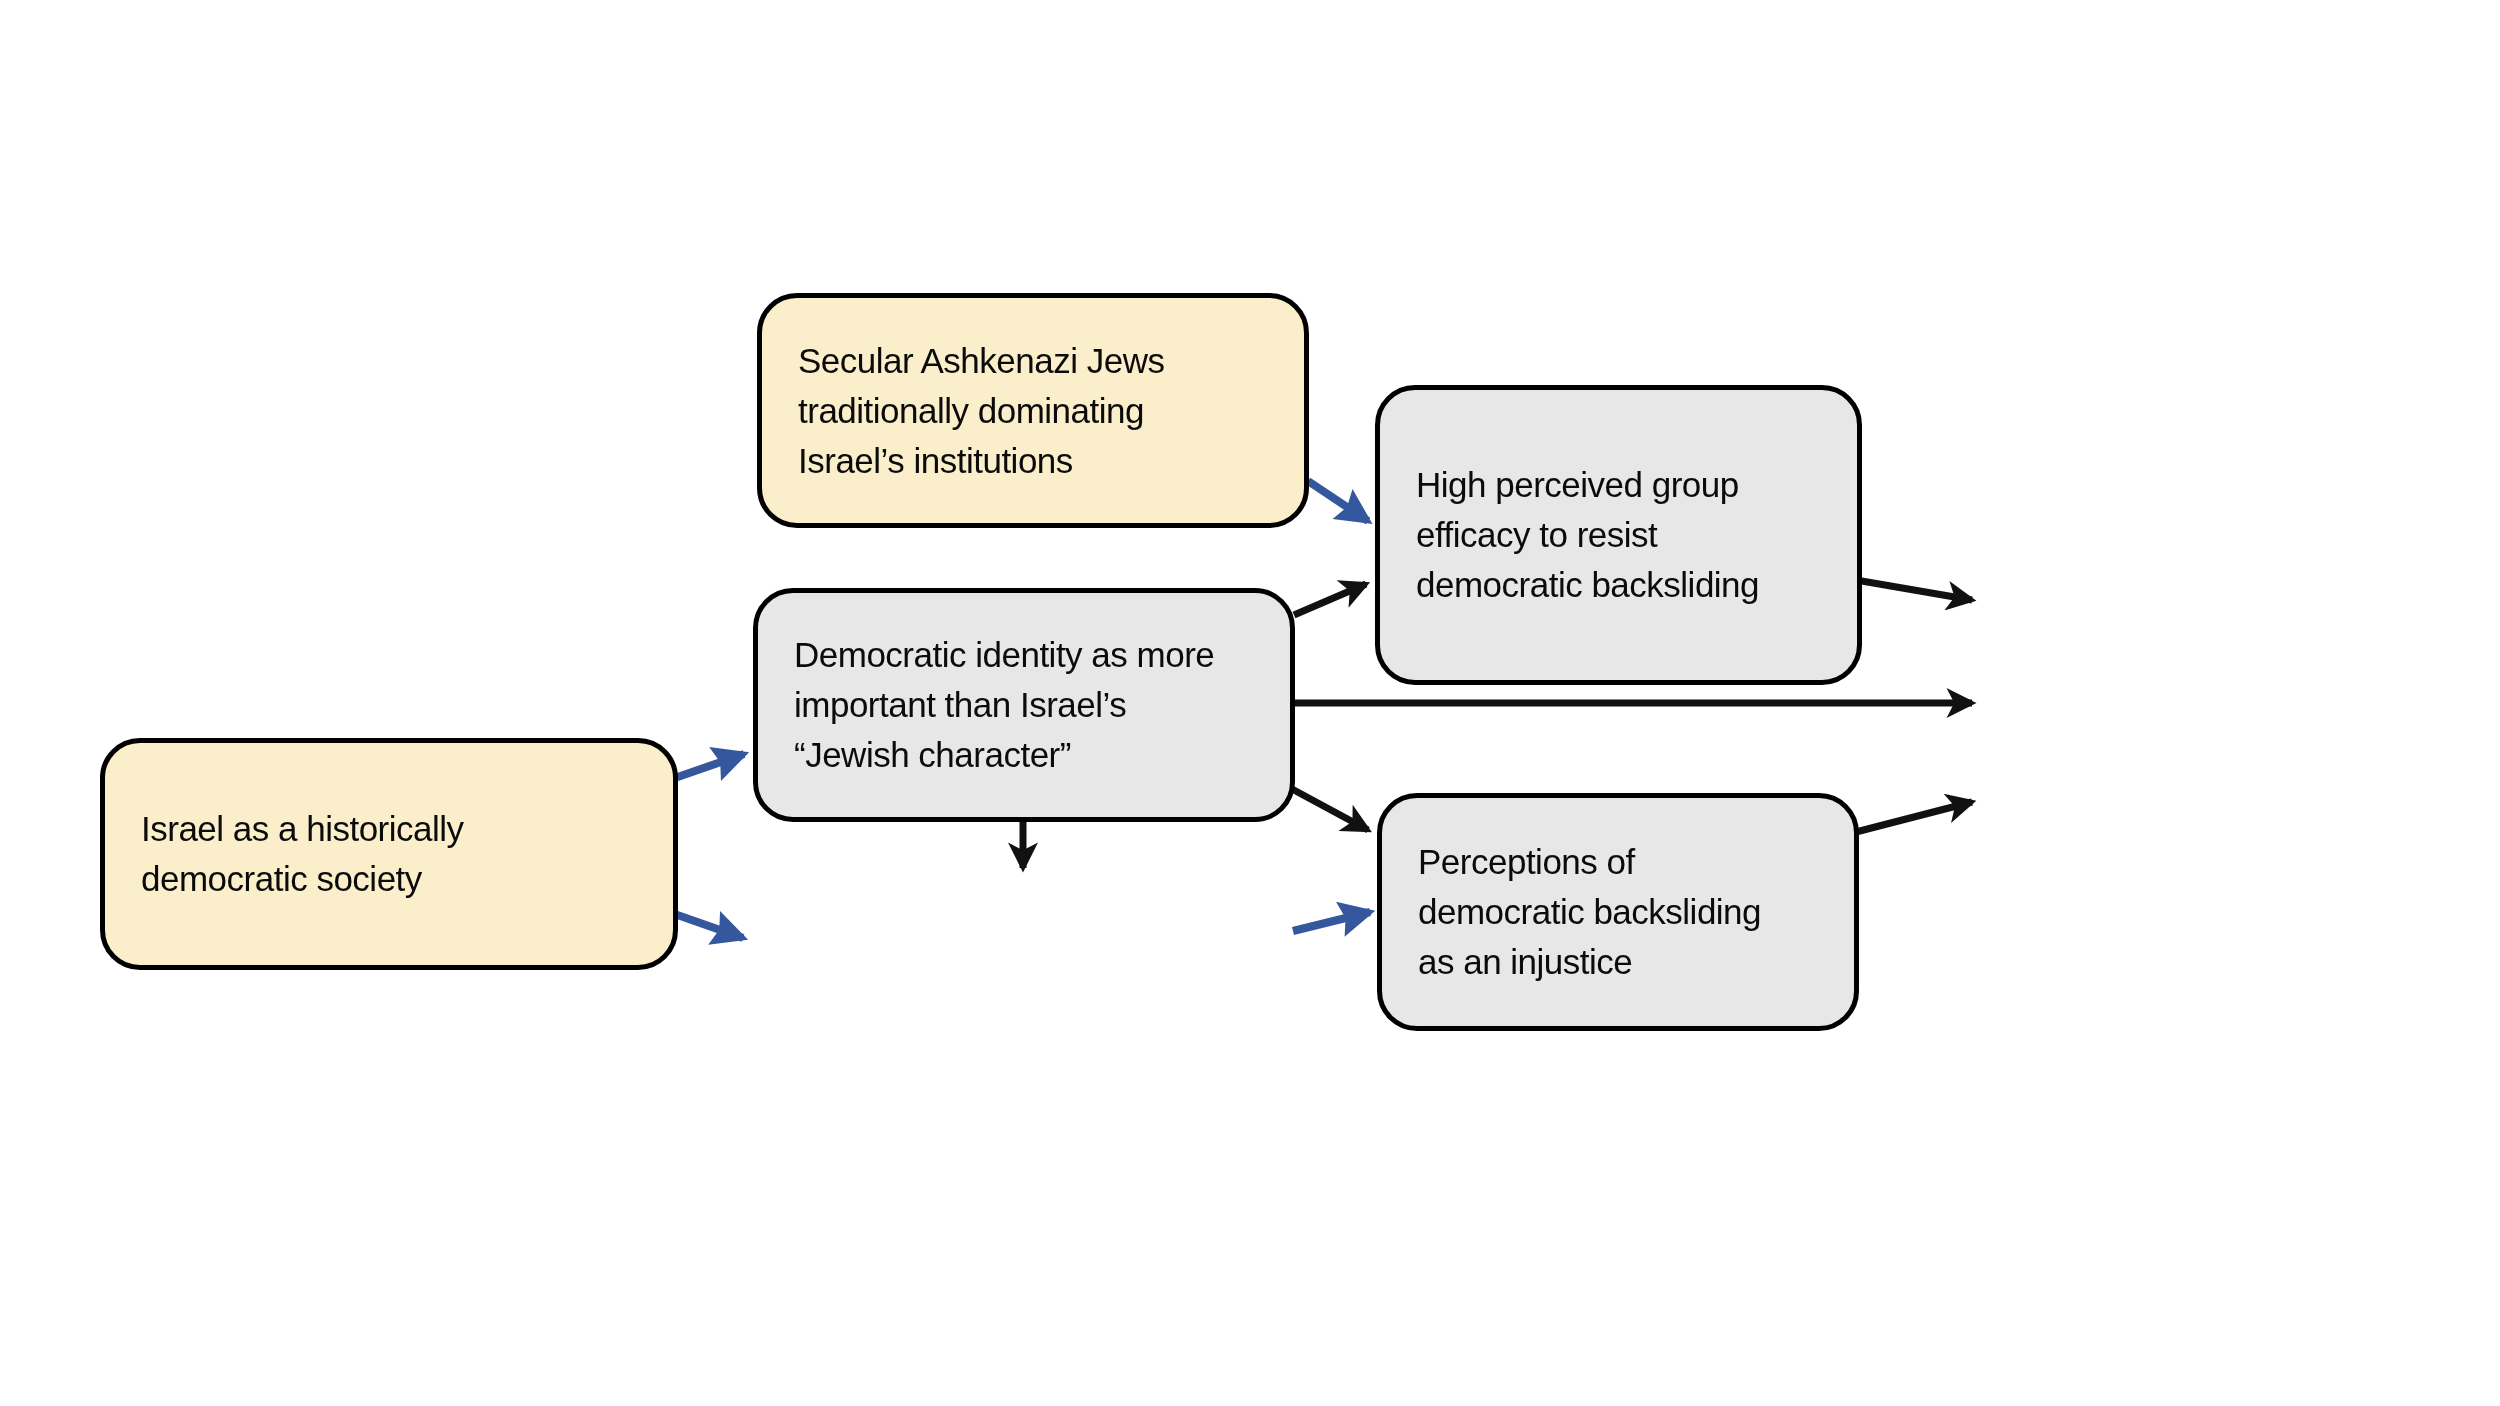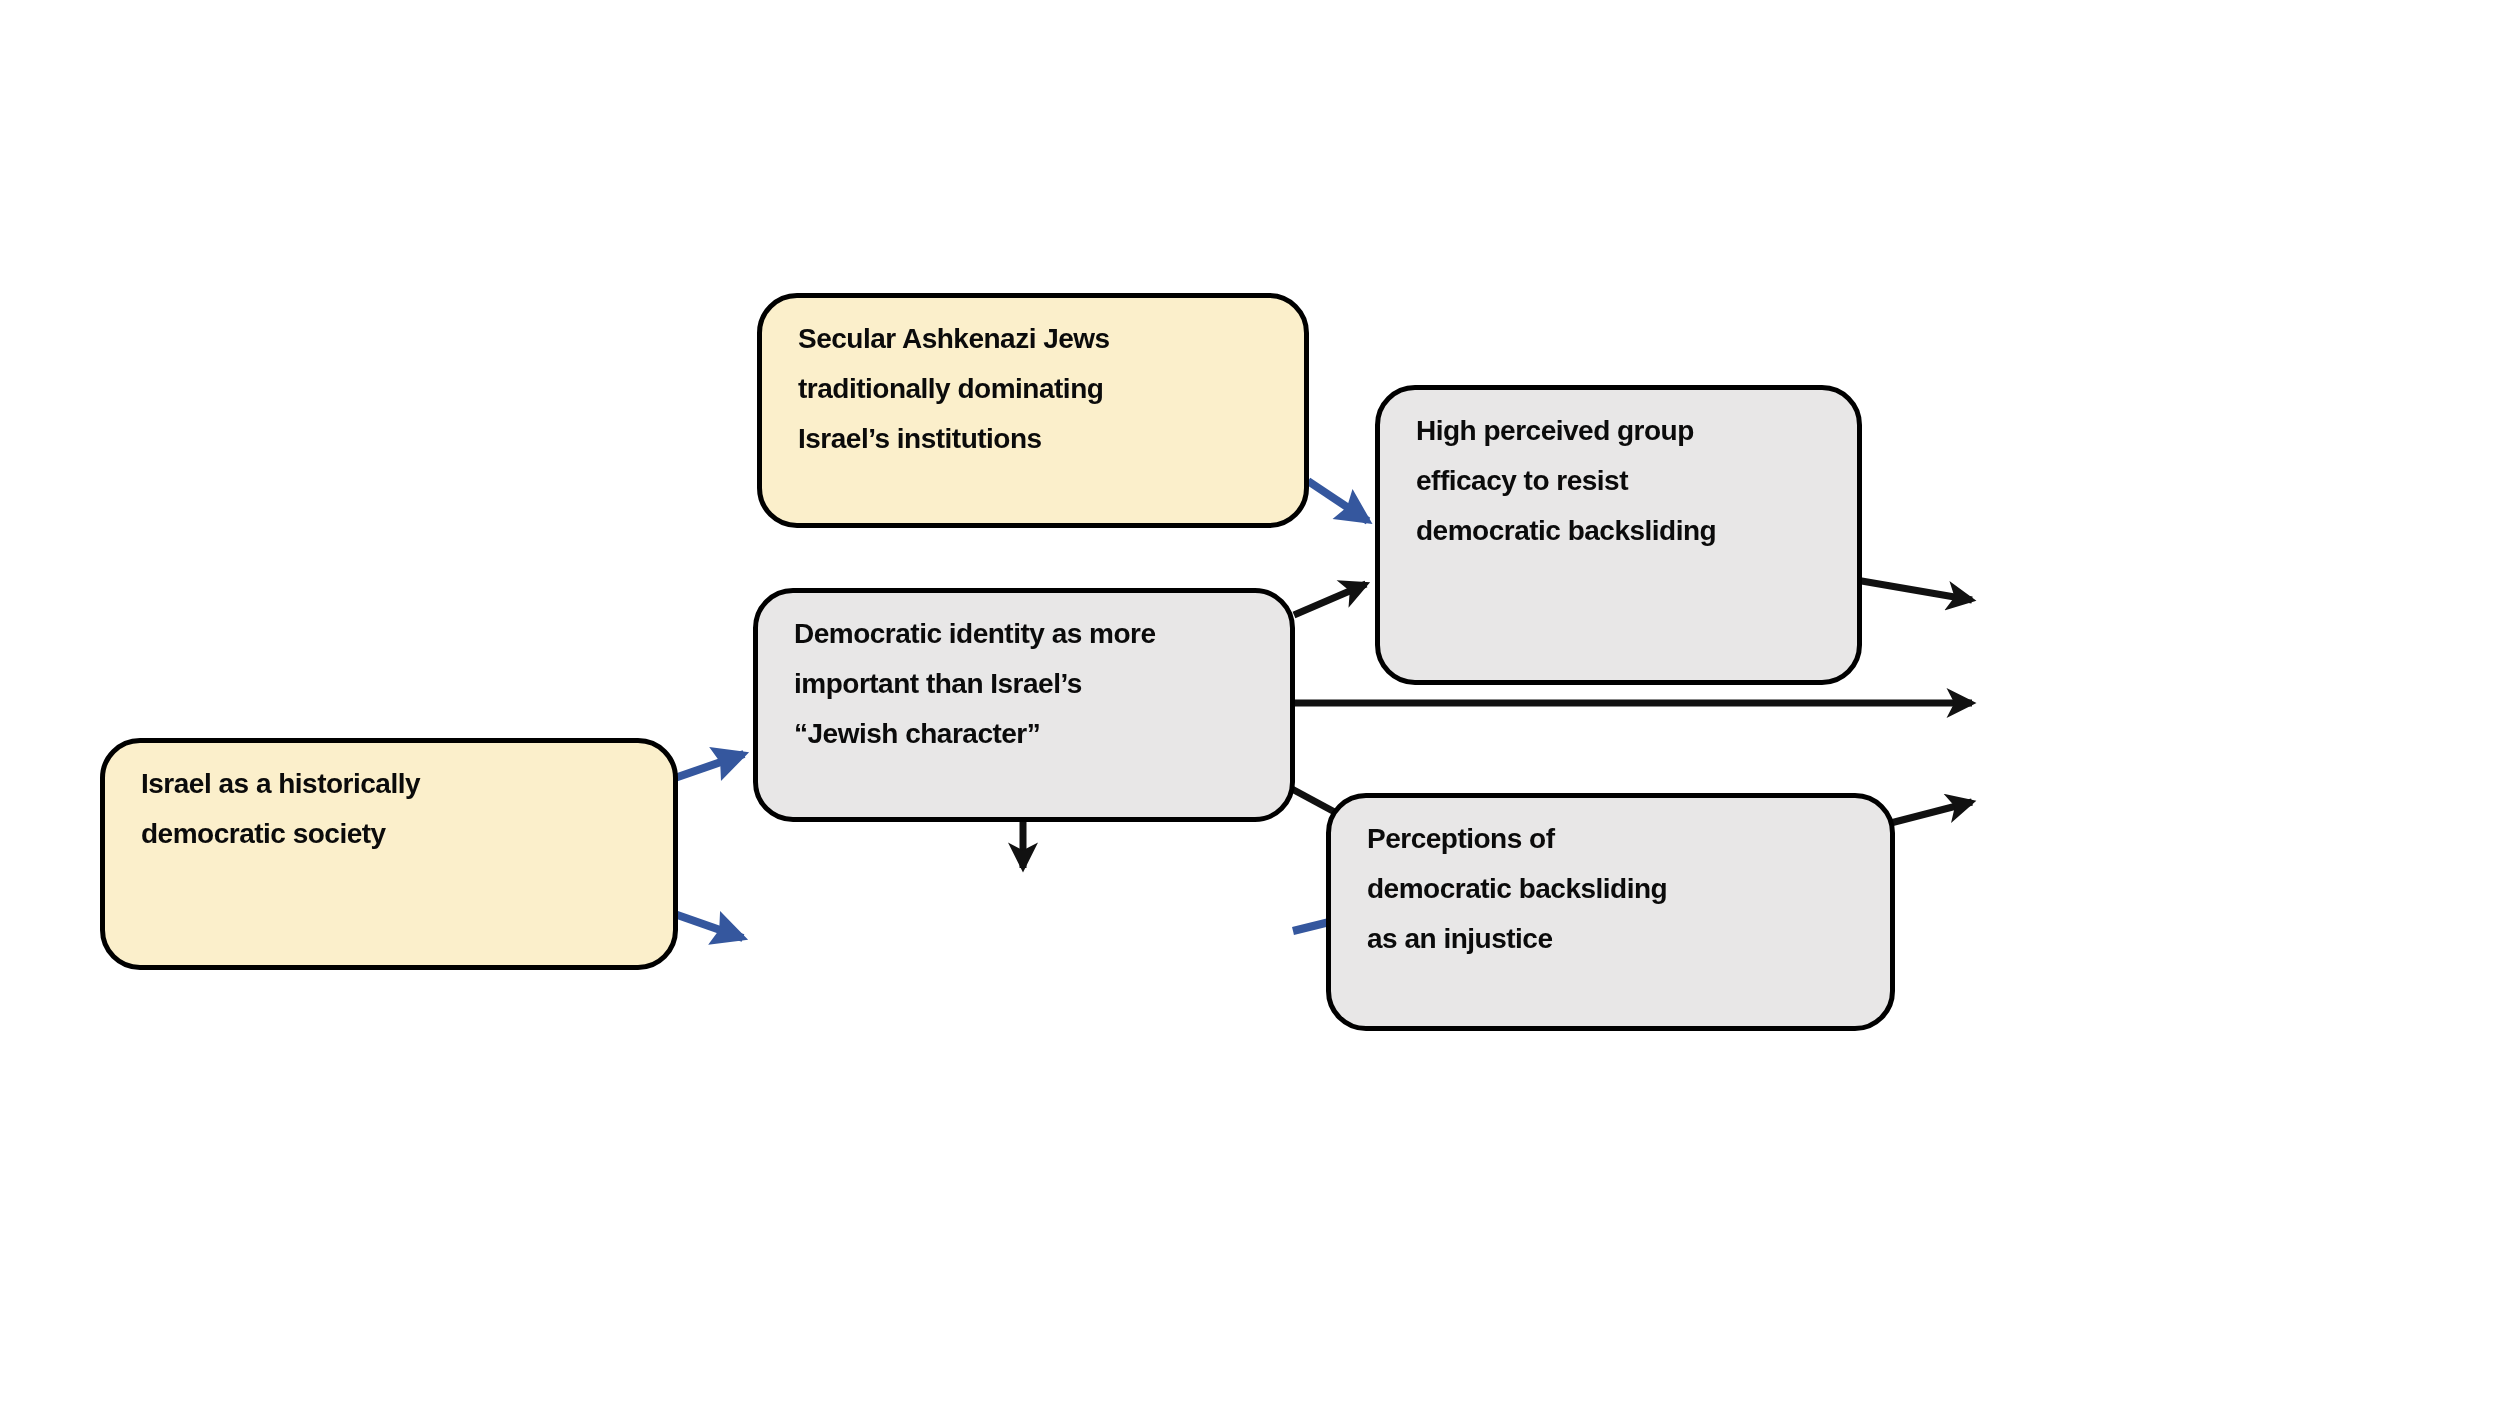--- a/index.html
+++ b/index.html
@@ -21,37 +21,38 @@
     top: 0;
     width: 2500px;
     height: 1406px;
   }
   .node {
     position: absolute;
     box-sizing: border-box;
     border: 5px solid #000000;
     border-radius: 40px;
     display: flex;
+    align-items: center;
     padding: 16px 18px 16px 36px;
     color: #0b0b0b;
-    font-weight: bold;
-    font-size: 28px;
+    font-weight: normal;
+    font-size: 35px;
     line-height: 50px;
     letter-spacing: -0.5px;
     white-space: pre-line;
   }
   .node-yellow { background: #fbefcb; }
   .node-gray   { background: #e8e7e7; }
 
   #node-secular     { left: 757px;  top: 293px; width: 552px; height: 235px; }
   #node-democratic  { left: 753px;  top: 588px; width: 542px; height: 234px; }
   #node-growing     { left: 750px;  top: 876px; width: 545px; height: 237px; }
   #node-israel      { left: 100px;  top: 738px; width: 578px; height: 232px; }
   #node-efficacy    { left: 1375px; top: 385px; width: 487px; height: 300px; }
-  #node-perceptions { left: 1326px; top: 793px; width: 569px; height: 238px; }
+  #node-perceptions { left: 1377px; top: 793px; width: 482px; height: 238px; }
   #node-collective  { left: 1980px; top: 583px; width: 476px; height: 235px; }
 
   .edge-black { stroke: #111111; stroke-width: 7; }
   .edge-blue  { stroke: #35579e; stroke-width: 8; }
 </style>
 </head>
 <body>
 
 <div class="stage">
 

